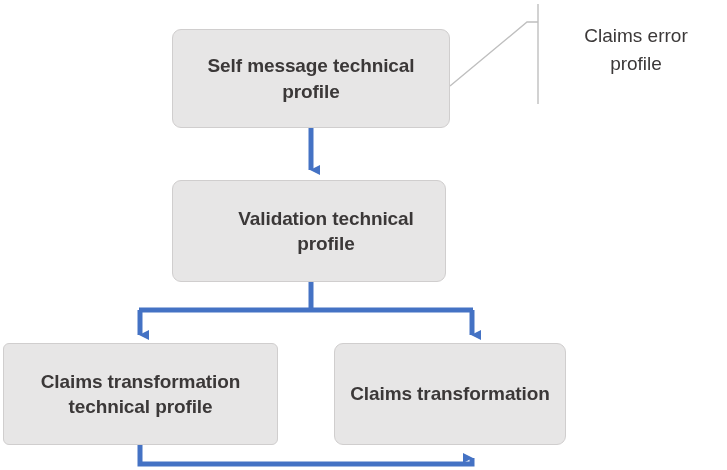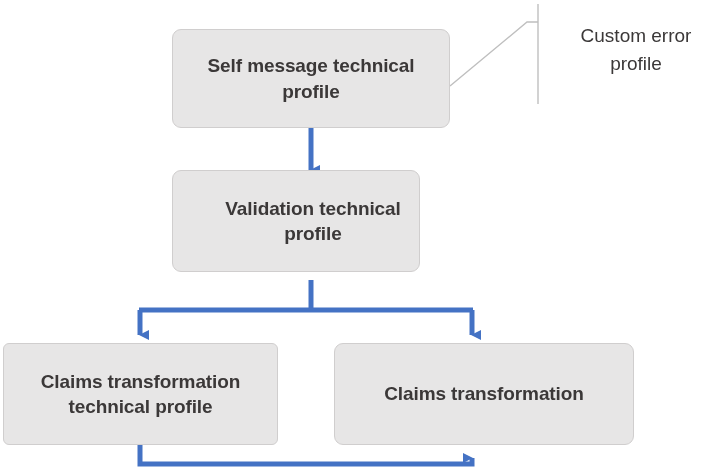--- a/index.html
+++ b/index.html
@@ -39,23 +39,23 @@
     letter-spacing: -0.1px;
     padding: 4px 10px;
     z-index: 2;
   }
   .node .txt { display: block; }
   .node b { font-weight: 700; }
   .node .rg { font-weight: 700; }
 
   
   #node-self-asserted { left: 172px; top: 29px;  width: 278px; height: 99px; }
-  #node-validation    { left: 172px; top: 170px; width: 248px; height: 102px; padding-left: 44px; }
+  #node-validation    { left: 172px; top: 180px; width: 274px; height: 102px; padding-left: 44px; }
   #node-claims-tp     { left: 3px;   top: 343px; width: 275px; height: 102px; border-radius: 6px; }
-  #node-claims-tr     { left: 334px; top: 343px; width: 300px; height: 102px; align-items: center; }
+  #node-claims-tr     { left: 334px; top: 343px; width: 232px; height: 102px; align-items: center; }
 
   
   #callout-label {
     position: absolute;
     left: 552px;
     top: 22px;
     width: 168px;
     text-align: center;
     color: #3B3838;
     font-size: 19px;
@@ -117,17 +117,17 @@
 
   <div class="node" id="node-claims-tp">
     <span class="txt rg">Claims transformation technical profile</span>
   </div>
 
   <div class="node" id="node-claims-tr">
     <span class="txt"><b>Claims transformation</b></span>
   </div>
 
   <div id="callout-label">
-    <span class="txt">Custom error</span>
+    <span class="txt">Claims error</span>
     <span class="txt">profile</span>
   </div>
 
 </div>
 
 </body></html>

